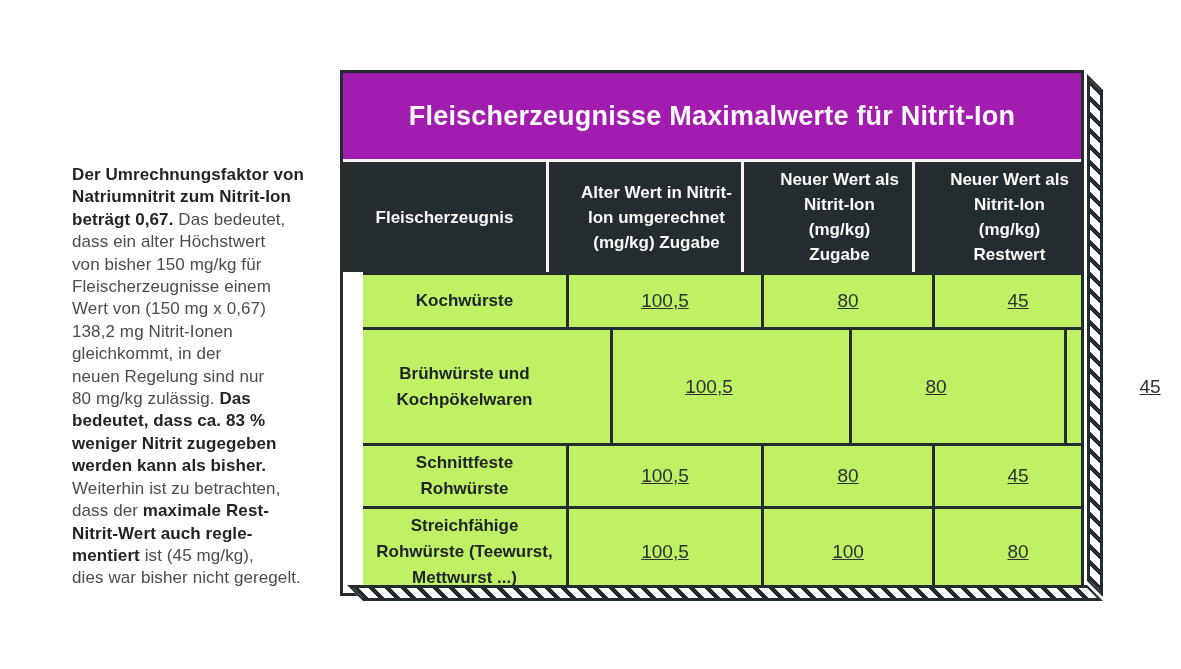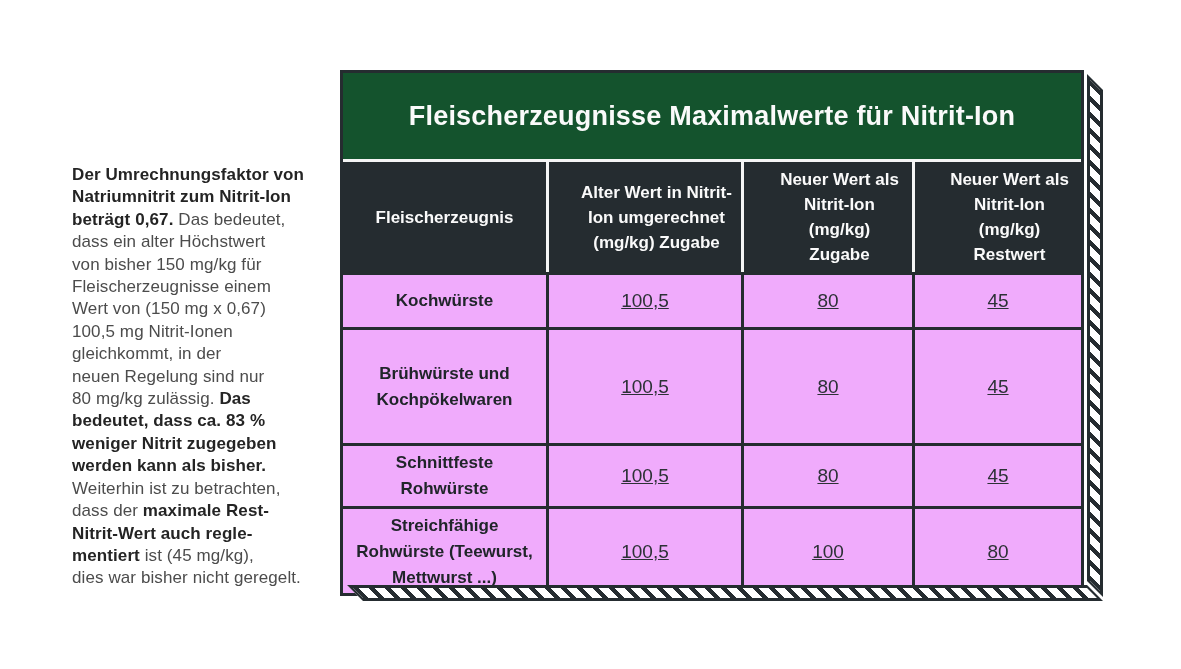--- a/index.html
+++ b/index.html
@@ -39,21 +39,21 @@
     position: absolute;
     left: 340px;
     top: 70px;
     width: 744px;
     box-sizing: border-box;
     border: 3px solid #252c30;
     background: #ffffff;
   }
   .title-band {
     height: 86px;
-    background: #14532d;
+    background: #a21caf;
     border-bottom: 3px solid #f5f5f5;
     display: flex;
     align-items: center;
     justify-content: center;
   }
   .title-band h1 {
     margin: 0;
     color: #fafafa;
     font-size: 27px;
     font-weight: 700;
@@ -80,40 +80,41 @@
     font-weight: 700;
     font-size: 17px;
     line-height: 25px;
     padding: 4px 8px;
   }
   .header-row > div + div {
     border-left: 3px solid #f5f5f5;
     padding-left: 31px;
   }
   .body-row {
-    background: #f0abfc;
+    background: #bef264;
     border-top: 3px solid #252c30;
+    margin-left: 20px;
   }
   .body-row > div + div {
     border-left: 3px solid #252c30;
   }
   .body-row .product {
     font-weight: 700;
     color: #20252a;
     font-size: 17px;
     line-height: 26px;
     padding: 4px 10px;
   }
   .body-row .num {
     font-size: 19px;
     color: #2c3136;
     text-decoration: underline;
   }
   .row-1 { height: 52px; }
-  .row-2 { height: 113px; }
+  .row-2 { height: 113px; gap: 44px; }
   .row-3 { height: 60px; }
   .row-4 { height: 84px; }
 
   
   .shadow-right {
     position: absolute;
     left: 1087px;
     top: 74px;
     width: 16px;
     height: 507px;
@@ -143,21 +144,21 @@
 
 <div class="page">
 
   <p class="intro"><b>Der Umrechnungsfaktor von
 Natriumnitrit zum Nitrit-Ion
 beträgt 0,67.</b><span> Das bedeutet,
 dass ein alter Höchstwert
 von bisher 150 mg/kg für
 Fleischerzeugnisse einem
 Wert von (150 mg x 0,67)
-100,5 mg Nitrit-Ionen
+138,2 mg Nitrit-Ionen
 gleichkommt, in der
 neuen Regelung sind nur
 80 mg/kg zulässig. </span><b>Das
 bedeutet, dass ca. 83 %
 weniger Nitrit zugegeben
 werden kann als bisher.</b><span>
 Weiterhin ist zu betrachten,
 dass der </span><b>maximale Rest-
 Nitrit-Wert auch regle-
 mentiert</b><span> ist (45 mg/kg),

